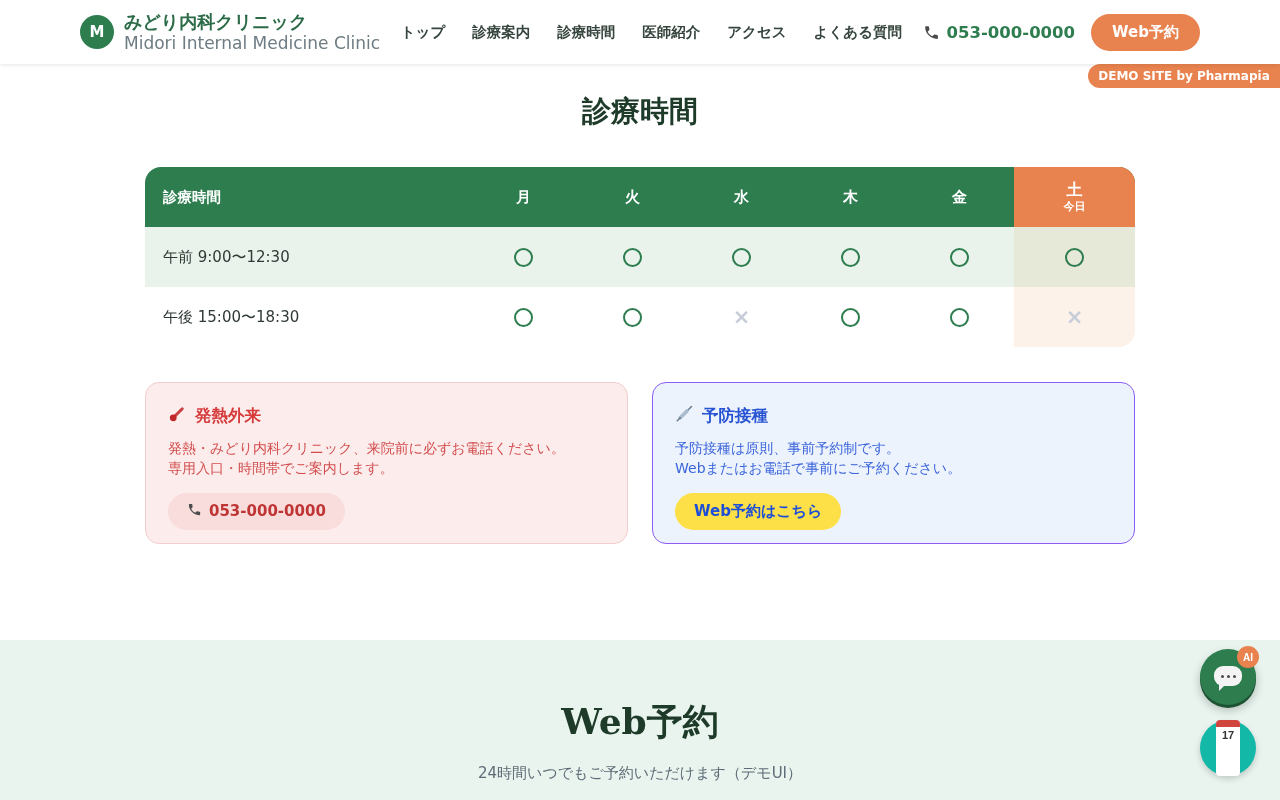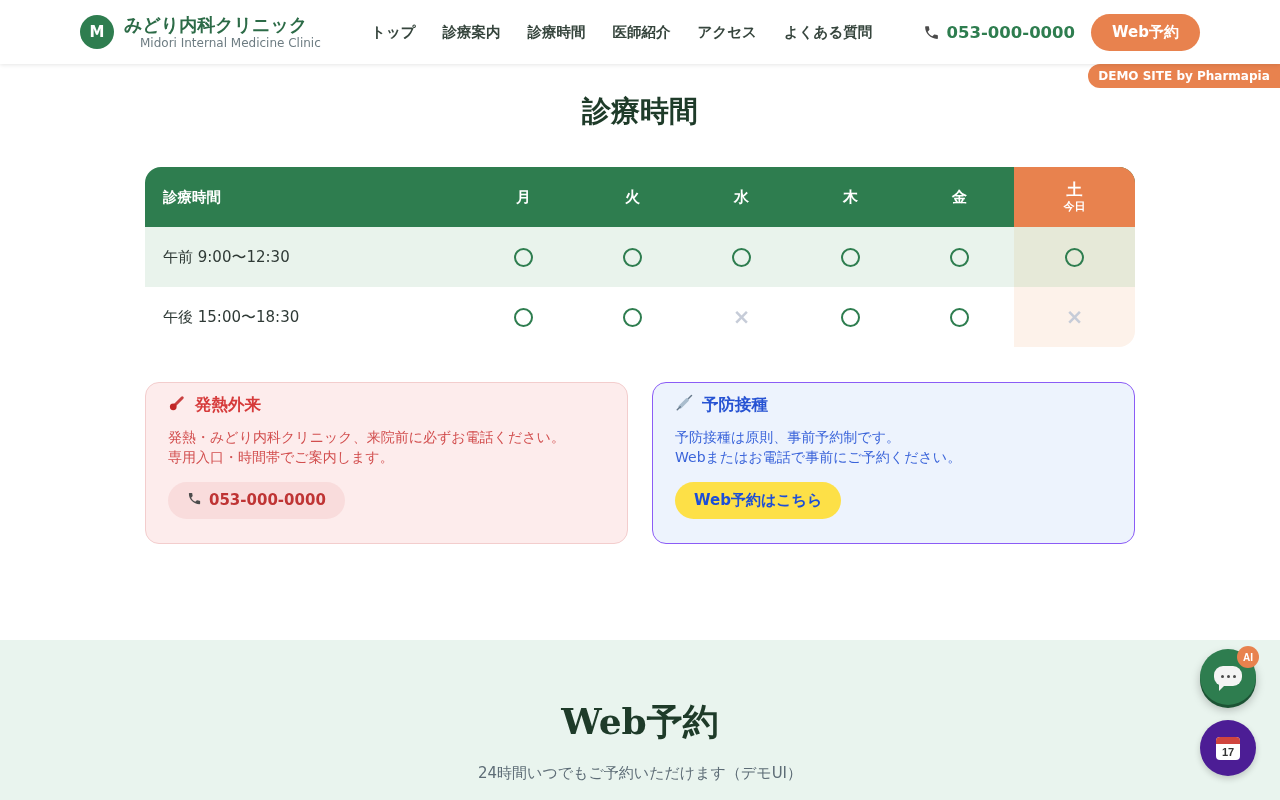--- a/index.html
+++ b/index.html
@@ -24,21 +24,21 @@
     z-index: 5;
   }
   .logo-group { display: flex; align-items: center; gap: 10px; cursor: pointer; }
   .logo-circle {
     width: 34px; height: 34px; border-radius: 50%;
     background: #2e7d4f; color: #fff;
     display: flex; align-items: center; justify-content: center;
     font-weight: bold; font-size: 15px;
   }
   .clinic-name { font-family: "DejaVu Serif", serif; font-size: 18px; font-weight: bold; color: #2c6b47; line-height: 1.25; }
-  .clinic-en { font-size: 12px; color: #6d7c82; line-height: 1.2; margin-left: 16px; }
+  .clinic-en { font-size: 17px; color: #6d7c82; line-height: 1.2; }
 
   .nav { display: flex; gap: 27px; margin: 0 auto; }
   .nav-item { font-size: 14.5px; font-weight: bold; color: #36453d; cursor: pointer; white-space: nowrap; }
 
   .header-right { display: flex; align-items: center; gap: 16px; }
   .phone-link { display: flex; align-items: center; gap: 7px; color: #2e7d4f; font-weight: bold; font-size: 16.5px; cursor: pointer; }
   .phone-link svg { display: block; }
   .web-btn {
     background: #e8824e; color: #fff; border: none; cursor: pointer;
     font-weight: bold; font-size: 15px; padding: 9px 21px; border-radius: 20px;
@@ -74,21 +74,21 @@
   .td-time { flex: 1; display: flex; align-items: center; padding-left: 18px; font-size: 15px; color: #2f3a36; }
   .td-day, .td-today { width: 109px; display: flex; align-items: center; justify-content: center; }
   .td-today { width: 121px; }
   .t-row-morning .td-today { background: #e6e9d8; }
   .t-row-afternoon .td-today { background: #fdf2ea; }
   .circle { width: 19px; height: 19px; border: 2px solid #2e7d4f; border-radius: 50%; }
   .mark-closed { color: #c6ccd8; font-size: 21px; font-weight: bold; }
 
   
   .cards { width: 990px; margin: 35px auto 0; display: flex; gap: 24px; }
-  .card { flex: 1; border-radius: 14px; padding: 11px 22px; height: 162px; }
+  .card { flex: 1; border-radius: 14px; padding: 22px 22px; height: 162px; }
   .card-fever { background: #fdecec; border: 1px solid #f3cdcd; }
   .card-vaccine { background: #edf3fd; border: 1px solid #8b5cf6; }
   .card-title { display: flex; align-items: center; gap: 9px; font-size: 16.5px; font-weight: bold; }
   .card-fever .card-title { color: #d63b3b; }
   .card-vaccine .card-title { color: #2753d3; }
   .card-body { margin-top: 11px; font-size: 14px; line-height: 1.45; }
   .card-fever .card-body { color: #d24e4e; }
   .card-vaccine .card-body { color: #3a64da; }
   .card-pill {
     margin-top: 14px; display: inline-flex; align-items: center; gap: 7px;
@@ -122,22 +122,22 @@
   .chat-dot { width: 3px; height: 3px; border-radius: 50%; background: #4a4a4a; }
   .ai-badge {
     position: absolute; top: -3px; right: -3px;
     width: 22px; height: 22px; border-radius: 50%;
     background: #e8824e; color: #fff; font-size: 10px; font-weight: bold;
     display: flex; align-items: center; justify-content: center;
   }
   .float-cal {
     position: absolute; right: 24px; top: 720px;
     width: 56px; height: 56px; border-radius: 50%;
-    background: #4c1d95; border: none; cursor: pointer;
-    display: flex; align-items: center; justify-content: center;
+    background: #14b8a6; border: none; cursor: pointer;
+    display: flex; justify-content: center;
     box-shadow: 0 3px 6px rgba(0,0,0,0.18);
   }
   .cal-icon { width: 24px; background: #fff; border-radius: 4px; overflow: hidden; text-align: center; }
   .cal-top { height: 7px; background: #d0453e; }
   .cal-num { font-size: 11px; font-weight: bold; color: #333; line-height: 16px; }
 </style>
 </head>
 <body>
 
 <header class="header">

